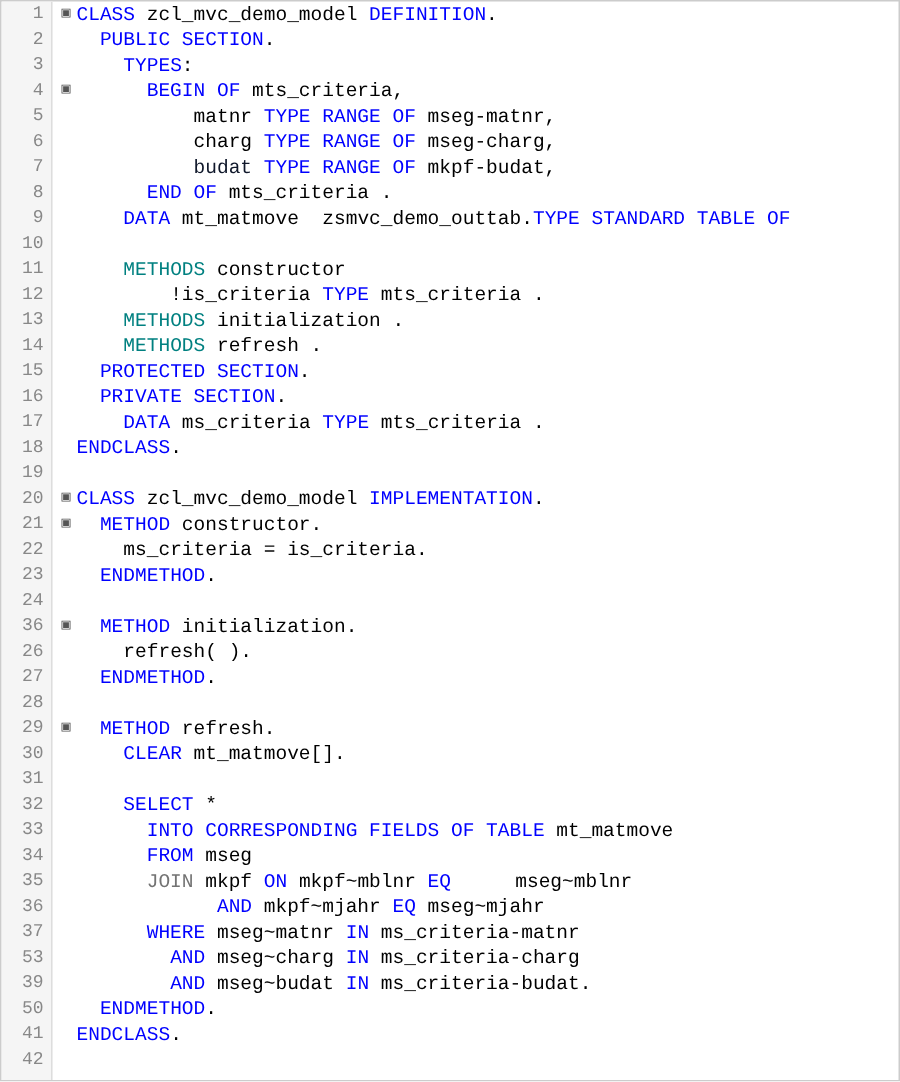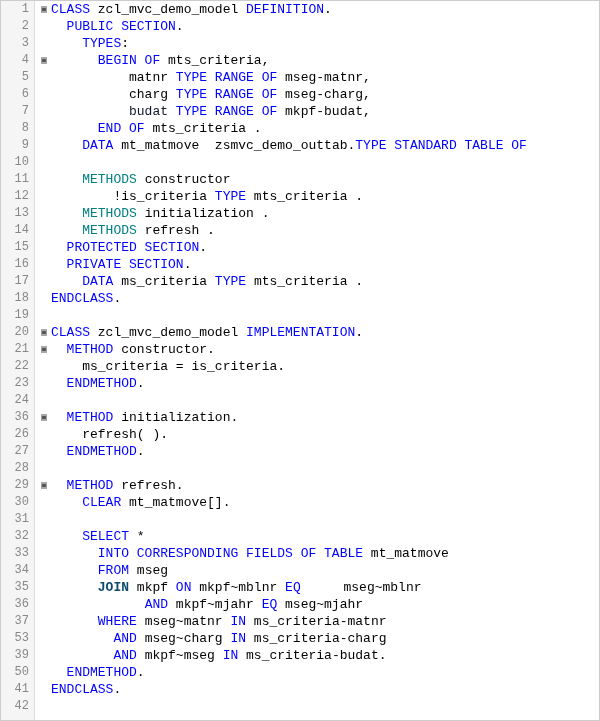--- a/index.html
+++ b/index.html
@@ -138,22 +138,22 @@
         <div class="code-line"><span class="fold-gutter">▣</span><span class="indent">  </span><span style="color: rgb(0, 0, 255);">METHOD</span><span style="color: rgb(0, 0, 0);"> initialization.</span></div>
         <div class="code-line"><span class="fold-gutter"></span><span class="indent">    </span><span style="color: rgb(0, 0, 0);">refresh( ).</span></div>
         <div class="code-line"><span class="fold-gutter"></span><span class="indent">  </span><span style="color: rgb(0, 0, 255);">ENDMETHOD</span><span style="color: rgb(0, 0, 0);">.</span></div>
         <div class="code-line"><span class="fold-gutter"></span><span class="indent"></span></div>
         <div class="code-line"><span class="fold-gutter">▣</span><span class="indent">  </span><span style="color: rgb(0, 0, 255);">METHOD</span><span style="color: rgb(0, 0, 0);"> refresh.</span></div>
         <div class="code-line"><span class="fold-gutter"></span><span class="indent">    </span><span style="color: rgb(0, 0, 255);">CLEAR</span><span style="color: rgb(0, 0, 0);"> mt_matmove[].</span></div>
         <div class="code-line"><span class="fold-gutter"></span><span class="indent"></span></div>
         <div class="code-line"><span class="fold-gutter"></span><span class="indent">    </span><span style="color: rgb(0, 0, 255);">SELECT</span><span style="color: rgb(0, 0, 0);"> *</span></div>
         <div class="code-line"><span class="fold-gutter"></span><span class="indent">      </span><span style="color: rgb(0, 0, 255);">INTO CORRESPONDING FIELDS OF TABLE</span><span style="color: rgb(0, 0, 0);"> mt_matmove</span></div>
         <div class="code-line"><span class="fold-gutter"></span><span class="indent">      </span><span style="color: rgb(0, 0, 255);">FROM</span><span style="color: rgb(0, 0, 0);"> mseg</span></div>
-        <div class="code-line"><span class="fold-gutter"></span><span class="indent">      </span><span style="color: #0c4a6e; font-weight: bold;">JOIN</span><span style="color: rgb(0, 0, 0);"> mkpf </span><span style="color: rgb(0, 0, 255);">ON</span><span style="color: rgb(0, 0, 0);"> mkpf~mblnr </span><span style="color: rgb(0, 0, 255);">EQ</span><span style="color: rgb(0, 0, 0); padding-left: 35px;"> mseg~mblnr</span></div>
+        <div class="code-line"><span class="fold-gutter"></span><span class="indent">      </span><span style="color: #737373;">JOIN</span><span style="color: rgb(0, 0, 0);"> mkpf </span><span style="color: rgb(0, 0, 255);">ON</span><span style="color: rgb(0, 0, 0);"> mkpf~mblnr </span><span style="color: rgb(0, 0, 255);">EQ</span><span style="color: rgb(0, 0, 0); padding-left: 35px;"> mseg~mblnr</span></div>
         <div class="code-line"><span class="fold-gutter"></span><span class="indent">            </span><span style="color: rgb(0, 0, 255);">AND</span><span style="color: rgb(0, 0, 0);"> mkpf~mjahr </span><span style="color: rgb(0, 0, 255);">EQ</span><span style="color: rgb(0, 0, 0);"> mseg~mjahr</span></div>
         <div class="code-line"><span class="fold-gutter"></span><span class="indent">      </span><span style="color: rgb(0, 0, 255);">WHERE</span><span style="color: rgb(0, 0, 0);"> mseg~matnr </span><span style="color: rgb(0, 0, 255);">IN</span><span style="color: rgb(0, 0, 0);"> ms_criteria-matnr</span></div>
         <div class="code-line"><span class="fold-gutter"></span><span class="indent">        </span><span style="color: rgb(0, 0, 255);">AND</span><span style="color: rgb(0, 0, 0);"> mseg~charg </span><span style="color: rgb(0, 0, 255);">IN</span><span style="color: rgb(0, 0, 0);"> ms_criteria-charg</span></div>
-        <div class="code-line"><span class="fold-gutter"></span><span class="indent">        </span><span style="color: rgb(0, 0, 255);">AND</span><span style="color: rgb(0, 0, 0);"> mkpf~mseg </span><span style="color: rgb(0, 0, 255);">IN</span><span style="color: rgb(0, 0, 0);"> ms_criteria-budat.</span></div>
+        <div class="code-line"><span class="fold-gutter"></span><span class="indent">        </span><span style="color: rgb(0, 0, 255);">AND</span><span style="color: rgb(0, 0, 0);"> mseg~budat </span><span style="color: rgb(0, 0, 255);">IN</span><span style="color: rgb(0, 0, 0);"> ms_criteria-budat.</span></div>
         <div class="code-line"><span class="fold-gutter"></span><span class="indent">  </span><span style="color: rgb(0, 0, 255);">ENDMETHOD</span><span style="color: rgb(0, 0, 0);">.</span></div>
         <div class="code-line"><span class="fold-gutter"></span><span class="indent"></span><span style="color: rgb(0, 0, 255);">ENDCLASS</span><span style="color: rgb(0, 0, 0);">.</span></div>
       </div>
   </div>
 </div>
 
 </body></html>

